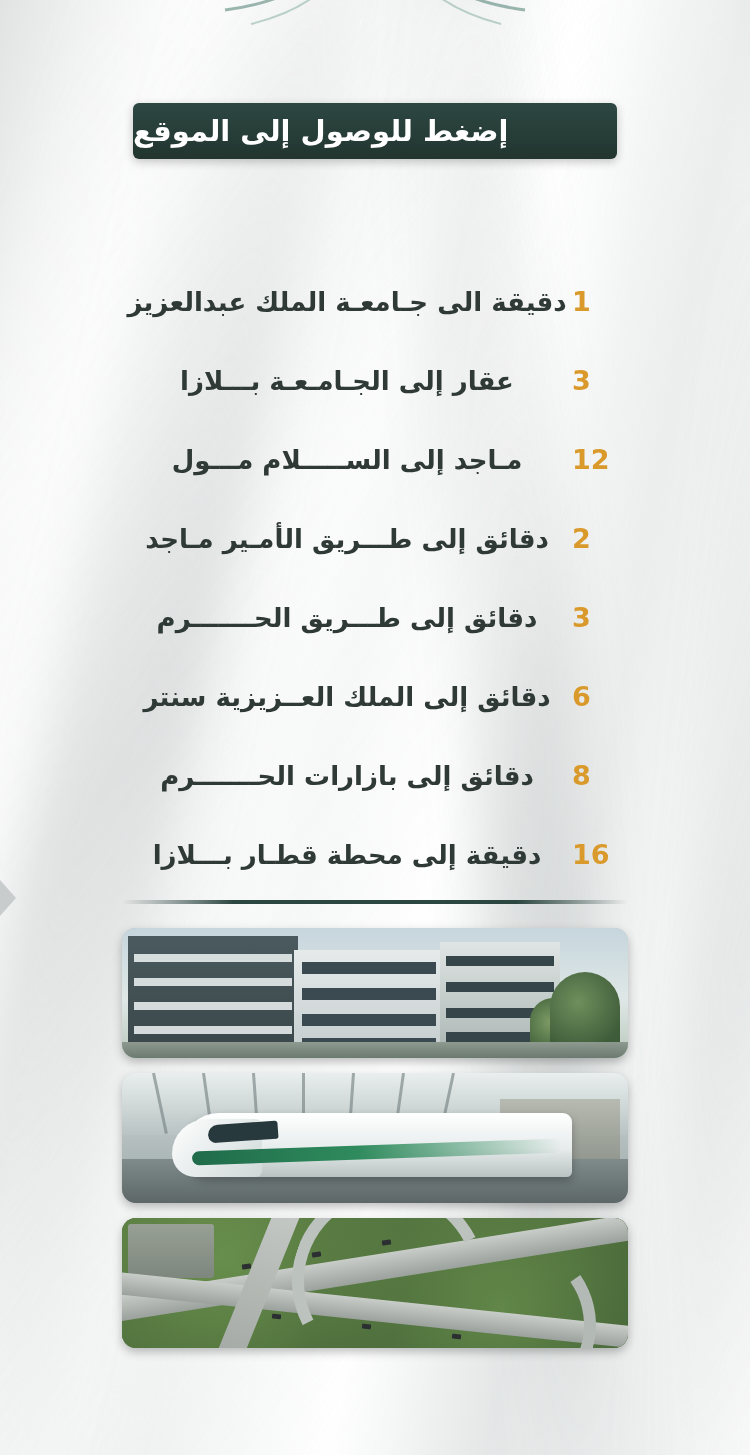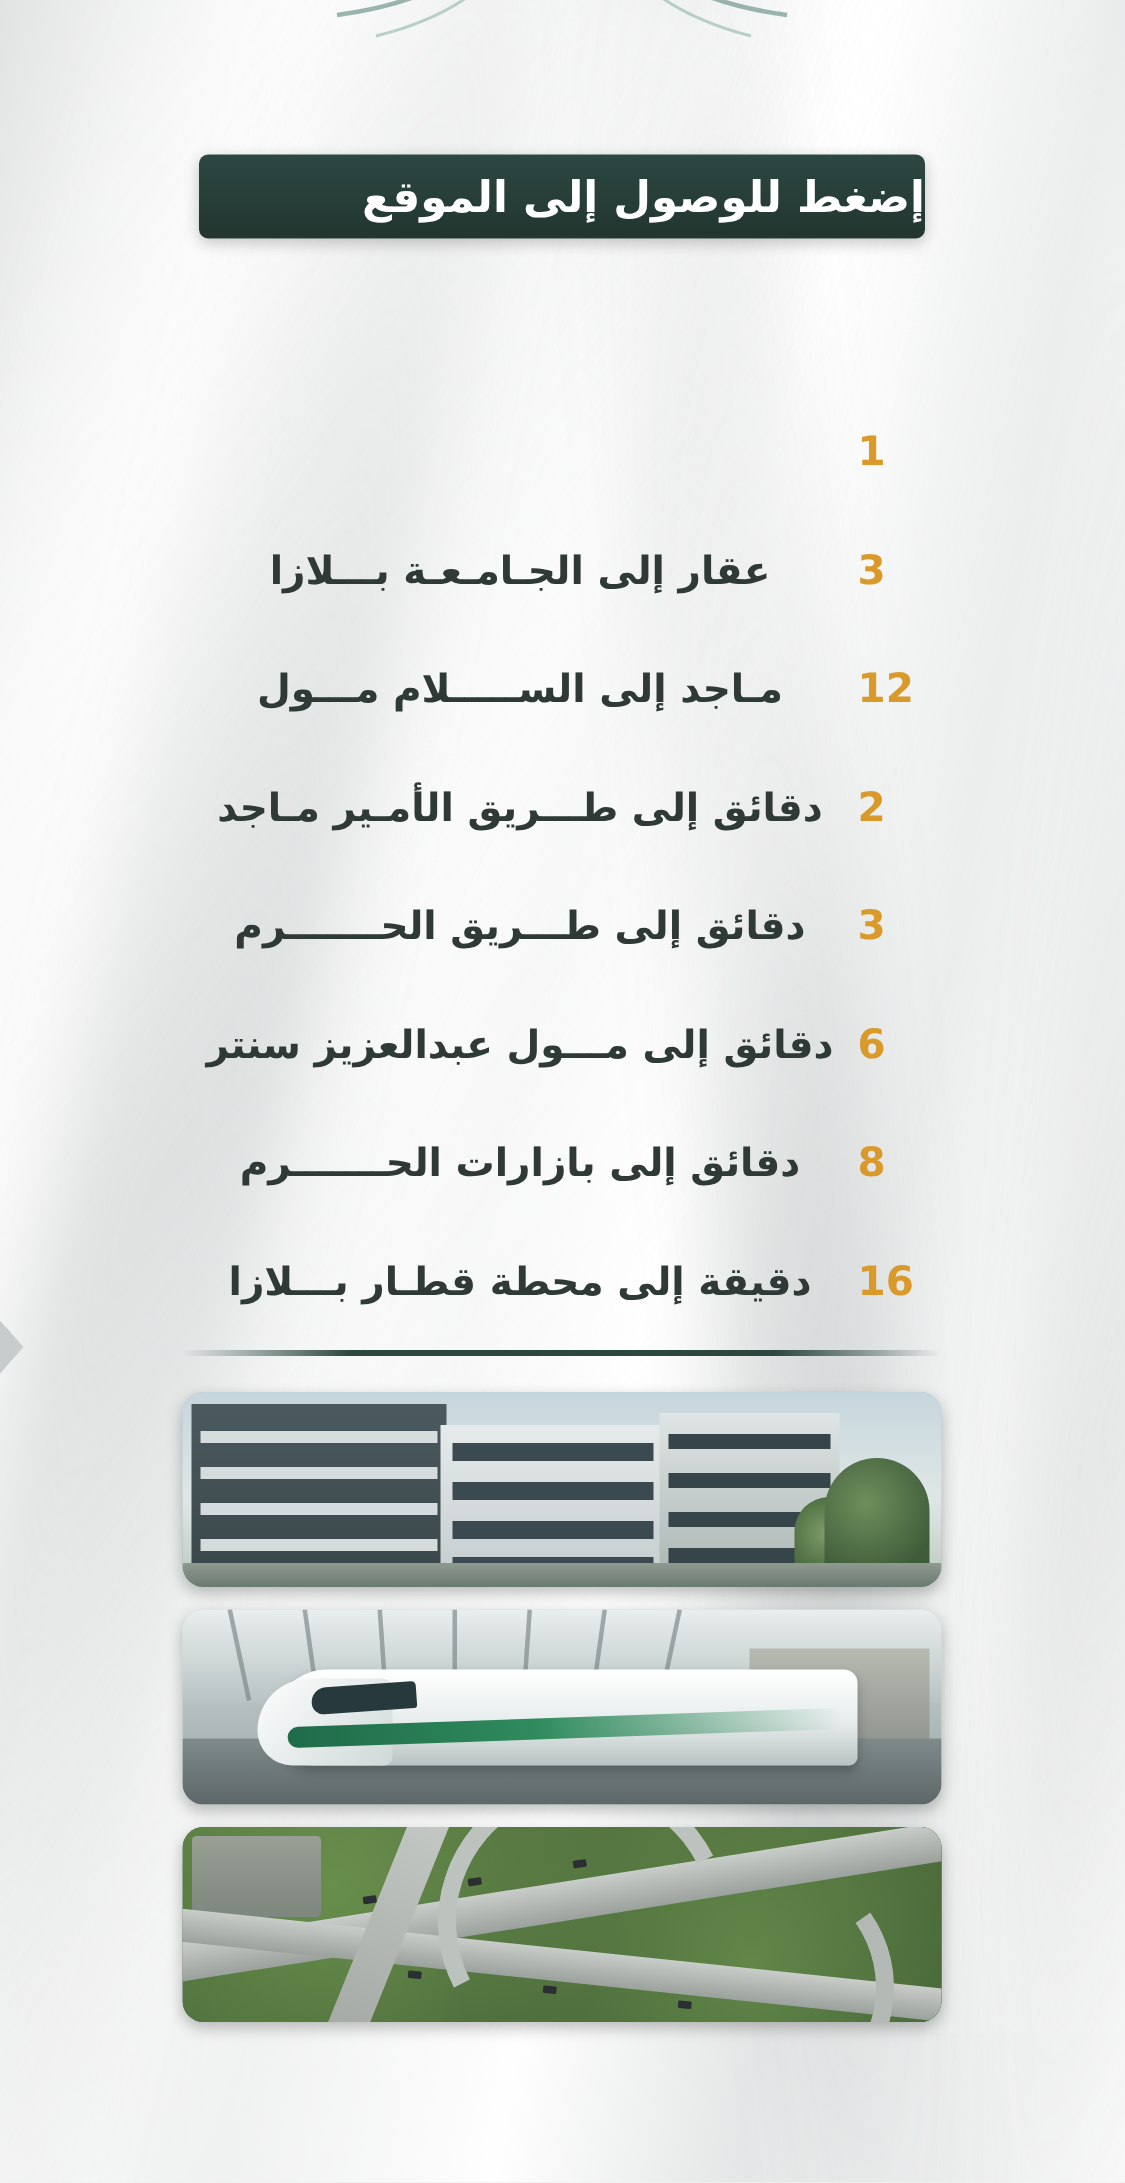--- a/index.html
+++ b/index.html
@@ -63,21 +63,21 @@
     position: absolute;
     top: 103px;
     left: 50%;
     transform: translateX(-50%);
     width: 484px;
     height: 56px;
     background: linear-gradient(180deg, #2d4742 0%, #22352f 100%);
     border-radius: 6px;
     display: flex;
     align-items: center;
-    justify-content: flex-start;
+    justify-content: flex-end;
     box-shadow: 0 3px 10px rgba(0,0,0,0.22);
   }
   .banner-title {
     color: #ffffff;
     font-size: 29px;
     font-weight: bold;
     letter-spacing: 0px;
     line-height: 1;
     white-space: nowrap;
   }
@@ -267,40 +267,41 @@
   </svg>
 
   <div class="banner">
     <div class="banner-title">إضغط للوصول إلى الموقع</div>
   </div>
 
 
   <div class="dist-list">
     <div class="dist-row">
       <div class="dist-num">1</div>
+      <div class="dist-text">دقيقة الى جـامعـة الملك عبدالعزيز</div>
     </div>
     <div class="dist-row">
       <div class="dist-num">3</div>
       <div class="dist-text">عقار إلى الجـامـعـة بـــلازا</div>
     </div>
     <div class="dist-row">
       <div class="dist-num">12</div>
       <div class="dist-text">مـاجد إلى الســـــلام مـــول</div>
     </div>
     <div class="dist-row">
       <div class="dist-num">2</div>
       <div class="dist-text">دقائق إلى طـــريق الأمـير مـاجد</div>
     </div>
     <div class="dist-row">
       <div class="dist-num">3</div>
       <div class="dist-text">دقائق إلى طـــريق الحـــــــرم</div>
     </div>
     <div class="dist-row">
       <div class="dist-num">6</div>
-      <div class="dist-text">دقائق إلى مـــول عبدالعزيز سنتر</div>
+      <div class="dist-text">دقائق إلى الملك العــزيزية سنتر</div>
     </div>
     <div class="dist-row">
       <div class="dist-num">8</div>
       <div class="dist-text">دقائق إلى بازارات الحـــــــرم</div>
     </div>
     <div class="dist-row">
       <div class="dist-num">16</div>
       <div class="dist-text">دقيقة إلى محطة قطـار بـــلازا</div>
     </div>
   </div>

